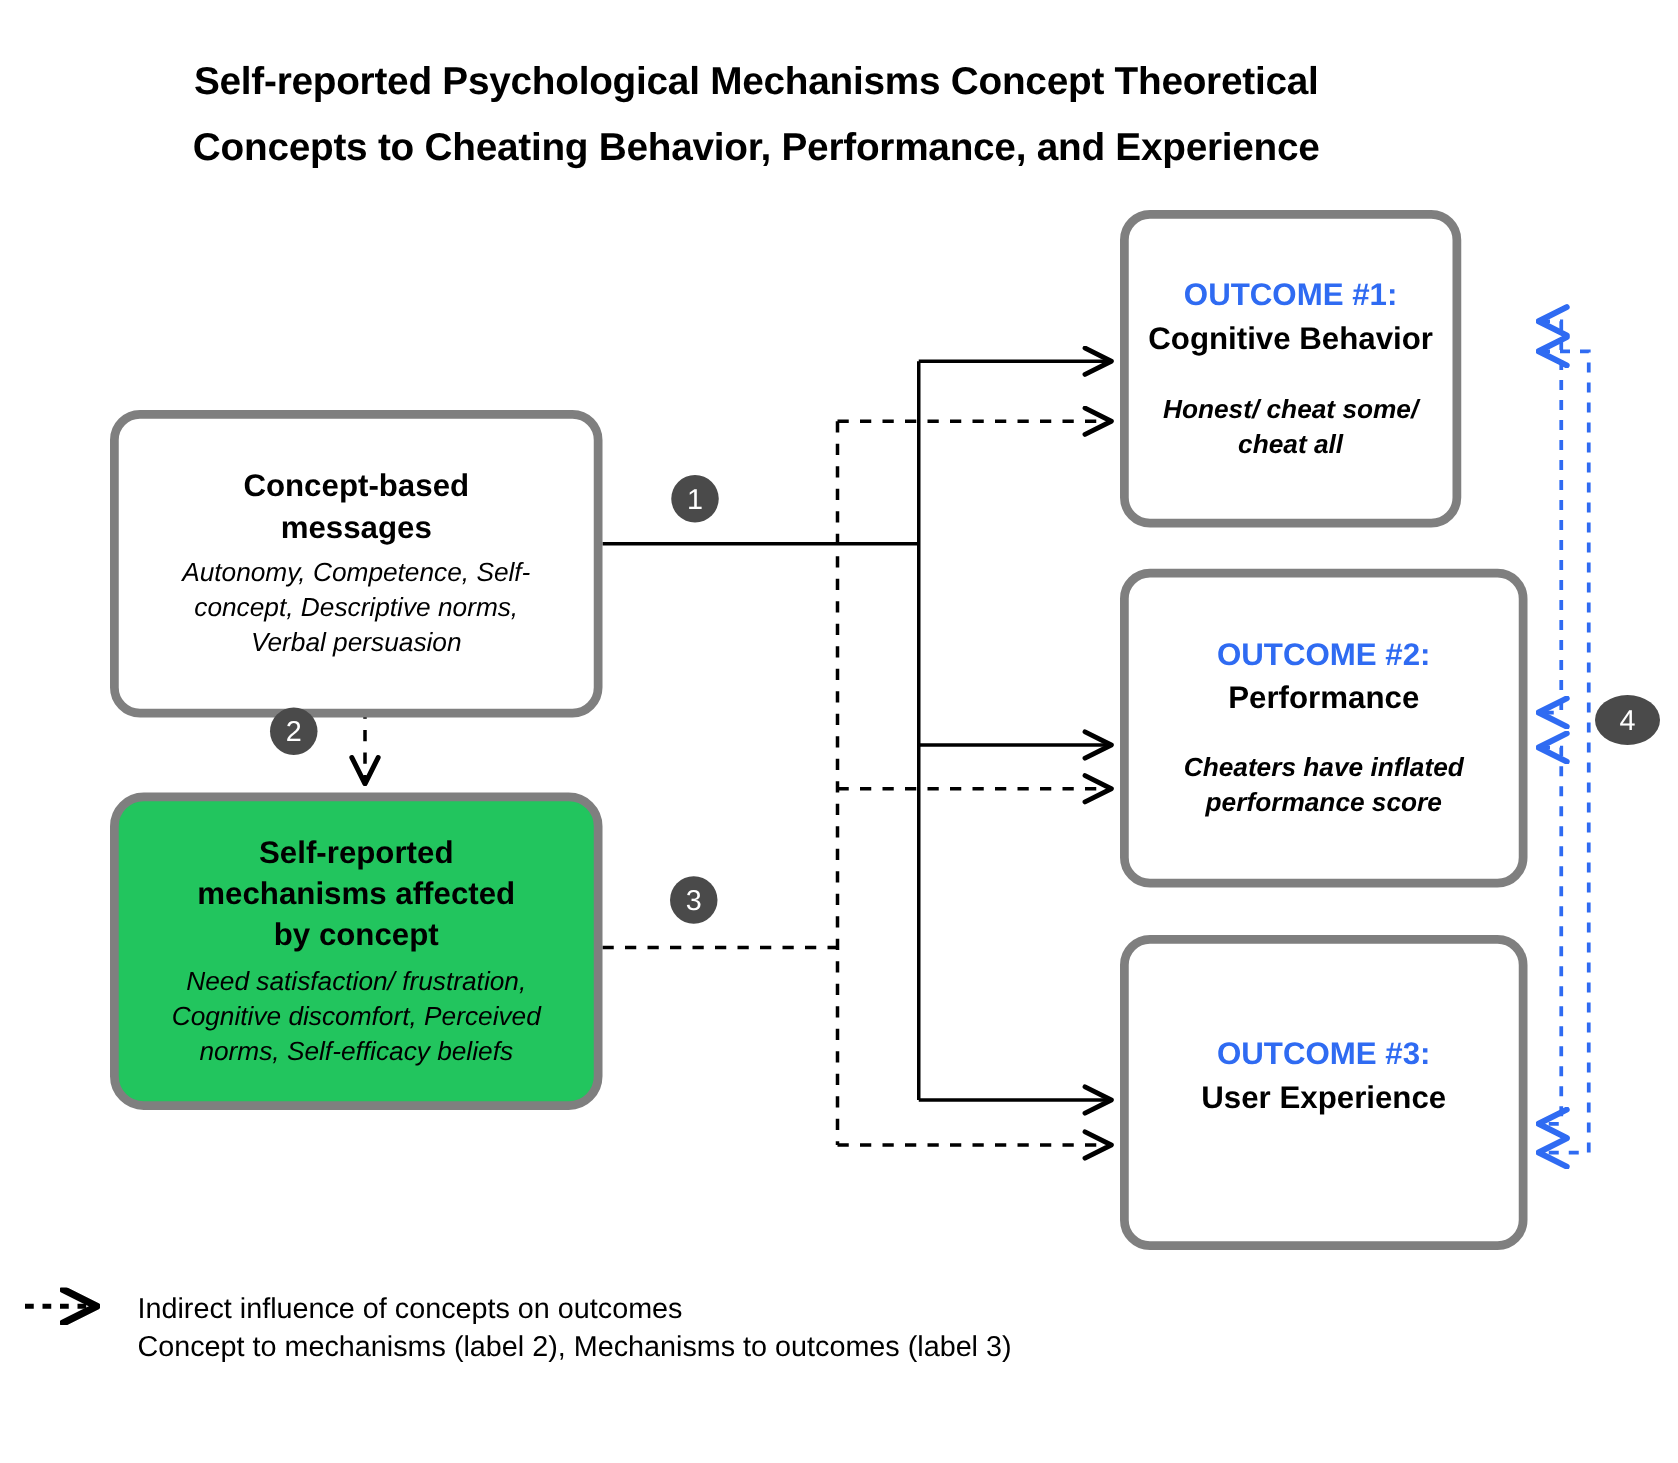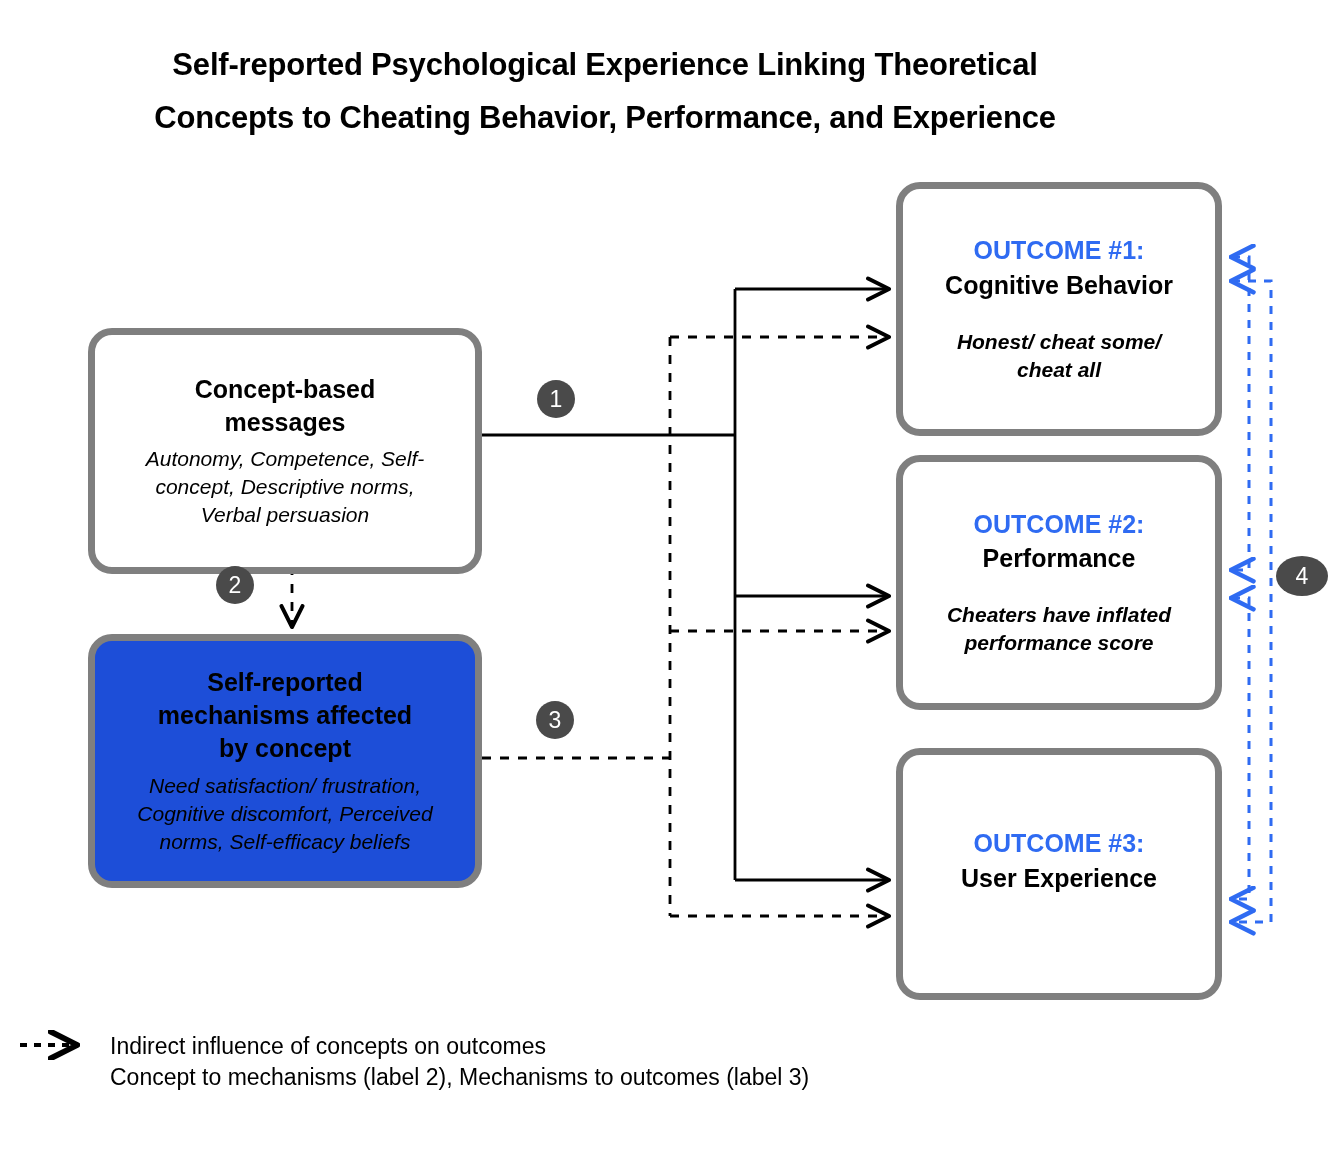--- a/index.html
+++ b/index.html
@@ -31,40 +31,40 @@
     position:absolute;
     box-sizing:border-box;
     border:7px solid #7f7f7f;
     border-radius:24px;
     background:#ffffff;
     display:flex;flex-direction:column;
     align-items:center;justify-content:center;
     text-align:center;
     padding:6px 14px;
   }
-  .node.shaded{background:#1d4ed8;}
+  .node.shaded{background:#22c55e;border-radius:27px;}
 
   .n-head{
     font-size:25px;font-weight:bold;line-height:1.33;color:#000;
   }
   .n-kicker{
     font-size:25px;font-weight:bold;line-height:1.3;color:#2f6bf2;
     margin-bottom:2px;
   }
   .n-sub{
     font-size:21px;font-style:italic;font-weight:bold;line-height:1.34;color:#000;
   }
   .n-sub.thin{font-weight:normal;}
   .gap-sm{height:6px;}
   .gap-md{height:26px;}
 
   
   #node-concept   {left:88px; top:328px; width:394px; height:246px;}
   #node-mech      {left:88px; top:634px; width:394px; height:254px;}
-  #node-out1      {left:896px;top:182px; width:326px; height:254px;}
+  #node-out1      {left:896px;top:168px; width:273px; height:254px;}
   #node-out2      {left:896px;top:455px; width:326px; height:255px;}
   #node-out3      {left:896px;top:748px; width:326px; height:252px;}
 
   
   .badge{
     position:absolute;
     background:#4a4a4a;color:#ffffff;
     display:flex;align-items:center;justify-content:center;
     font-size:23px;font-weight:normal;
     border-radius:50%;
@@ -87,21 +87,21 @@
   }
   #leg-row-1{top:0px;}
   #leg-row-2{top:42px;}
 </style>
 </head>
 <body>
 
 <div id="stage">
 
   <div class="title">
-    <div>Self-reported Psychological Experience Linking Theoretical</div>
+    <div>Self-reported Psychological Mechanisms Concept Theoretical</div>
     <div>Concepts to Cheating Behavior, Performance, and Experience</div>
   </div>
 
   <svg class="links" viewBox="0 0 1342 1170">
     <defs>
       <marker id="ah-solid" viewBox="0 0 12 12" refX="10.5" refY="6" markerWidth="9" markerHeight="9" orient="auto-start-reverse">
         <path d="M1,1 L11,6 L1,11" fill="none" stroke="#000" stroke-width="1.9" stroke-linecap="round" stroke-linejoin="round"></path>
       </marker>
       <marker id="ah-dash" viewBox="0 0 12 12" refX="10.5" refY="6" markerWidth="9" markerHeight="9" orient="auto-start-reverse">
         <path d="M1,1 L11,6 L1,11" fill="none" stroke="#000" stroke-width="1.9" stroke-linecap="round" stroke-linejoin="round"></path>

